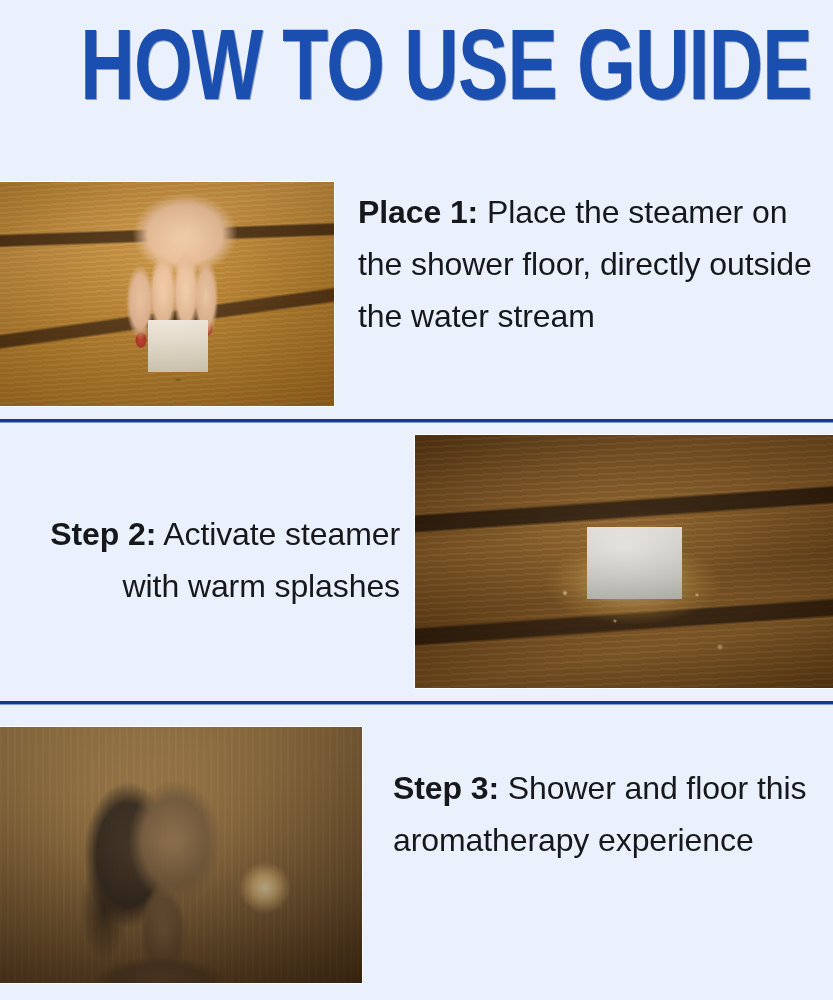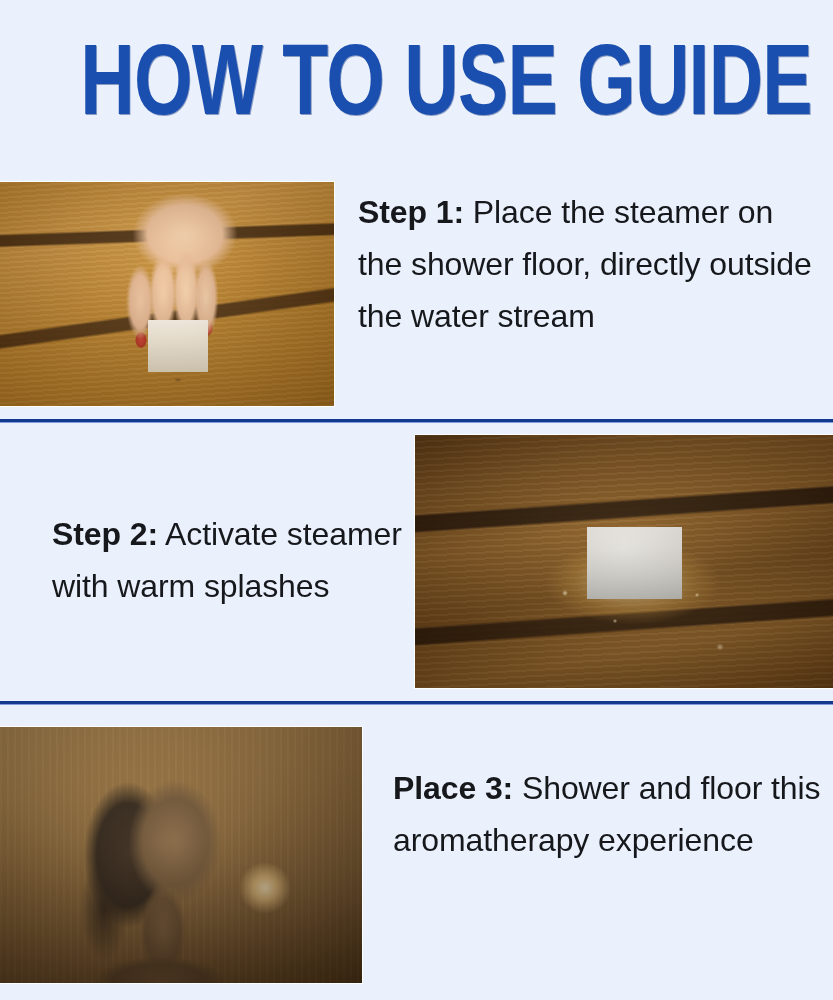--- a/index.html
+++ b/index.html
@@ -7,21 +7,21 @@
   body {
     background:#eaf0fc;
     font-family:"Liberation Sans", sans-serif;
     position:relative;
     overflow:hidden;
   }
 
   
   .title-wrap{
     position:absolute;
-    left:0; top:35px; width:833px;
+    left:0; top:20px; width:833px;
     text-align:center;
   }
   .title{
     display:inline-block;
     font-family:"Liberation Sans", sans-serif;
     font-weight:700;
     font-size:92px;
     line-height:0.9;
     letter-spacing:-1px;
     color:#1a4fb0;
@@ -140,46 +140,46 @@
   .step-text{
     position:absolute;
     font-size:32px;
     line-height:1.63;
     color:#16181c;
     font-weight:400;
     letter-spacing:-0.1px;
   }
   .step-text b{ font-weight:700; }
   #step-1-text{ left:358px; top:186px; width:466px; }
-  #step-2-text{ left:52px;  top:508px; width:370px; }
+  #step-2-text{ left:30px;  top:508px; width:370px;text-align:right; }
   #step-3-text{ left:393px; top:762px; width:430px; }
 </style>
 </head>
 <body>
 
 <div class="title-wrap">
   <span class="title">HOW TO USE GUIDE</span>
 </div>
 
 <div class="photo" id="photo-step-1">
   <div class="inner"></div>
 </div>
 <div class="step-text" id="step-1-text">
-  <b>Step 1:</b><span> Place the steamer on the shower floor, directly outside the water stream</span>
+  <b>Place 1:</b><span> Place the steamer on the shower floor, directly outside the water stream</span>
 </div>
 
 <div class="divider" id="divider-1"></div>
 
 <div class="step-text" id="step-2-text">
   <b>Step 2:</b><span> Activate steamer with warm splashes</span>
 </div>
 <div class="photo" id="photo-step-2">
   <div class="inner"></div>
 </div>
 
 <div class="divider" id="divider-2"></div>
 
 <div class="photo" id="photo-step-3">
   <div class="inner"></div>
 </div>
 <div class="step-text" id="step-3-text">
-  <b>Place 3:</b><span> Shower and floor this aromatherapy experience</span>
+  <b>Step 3:</b><span> Shower and floor this aromatherapy experience</span>
 </div>
 
 </body></html>

